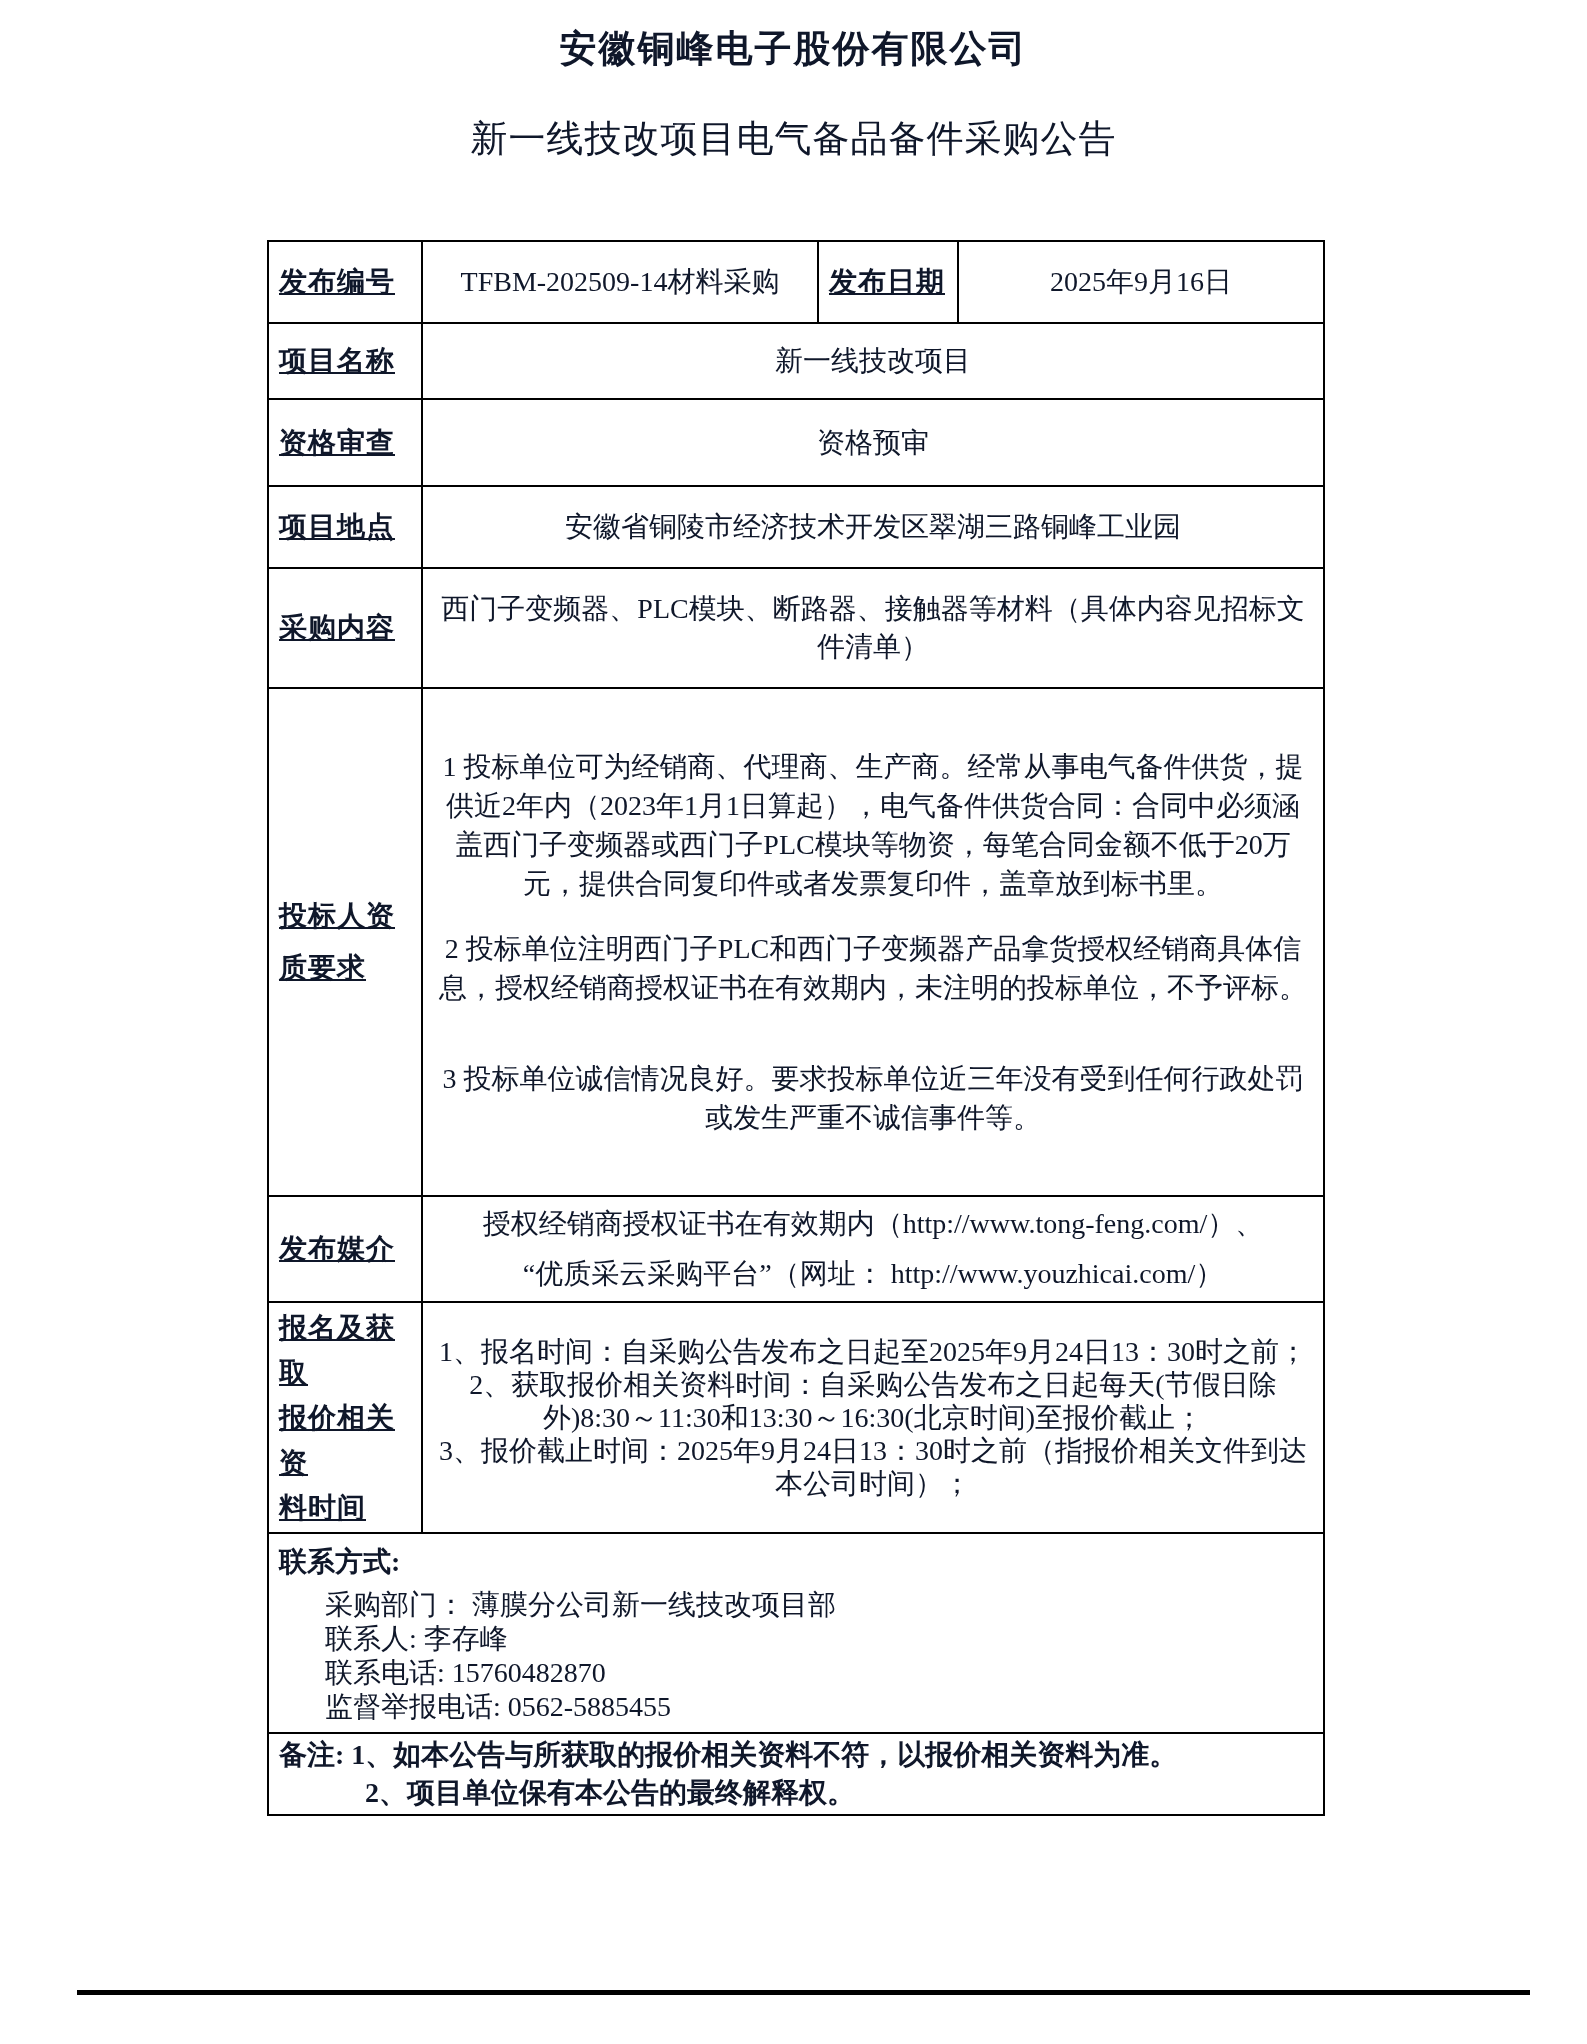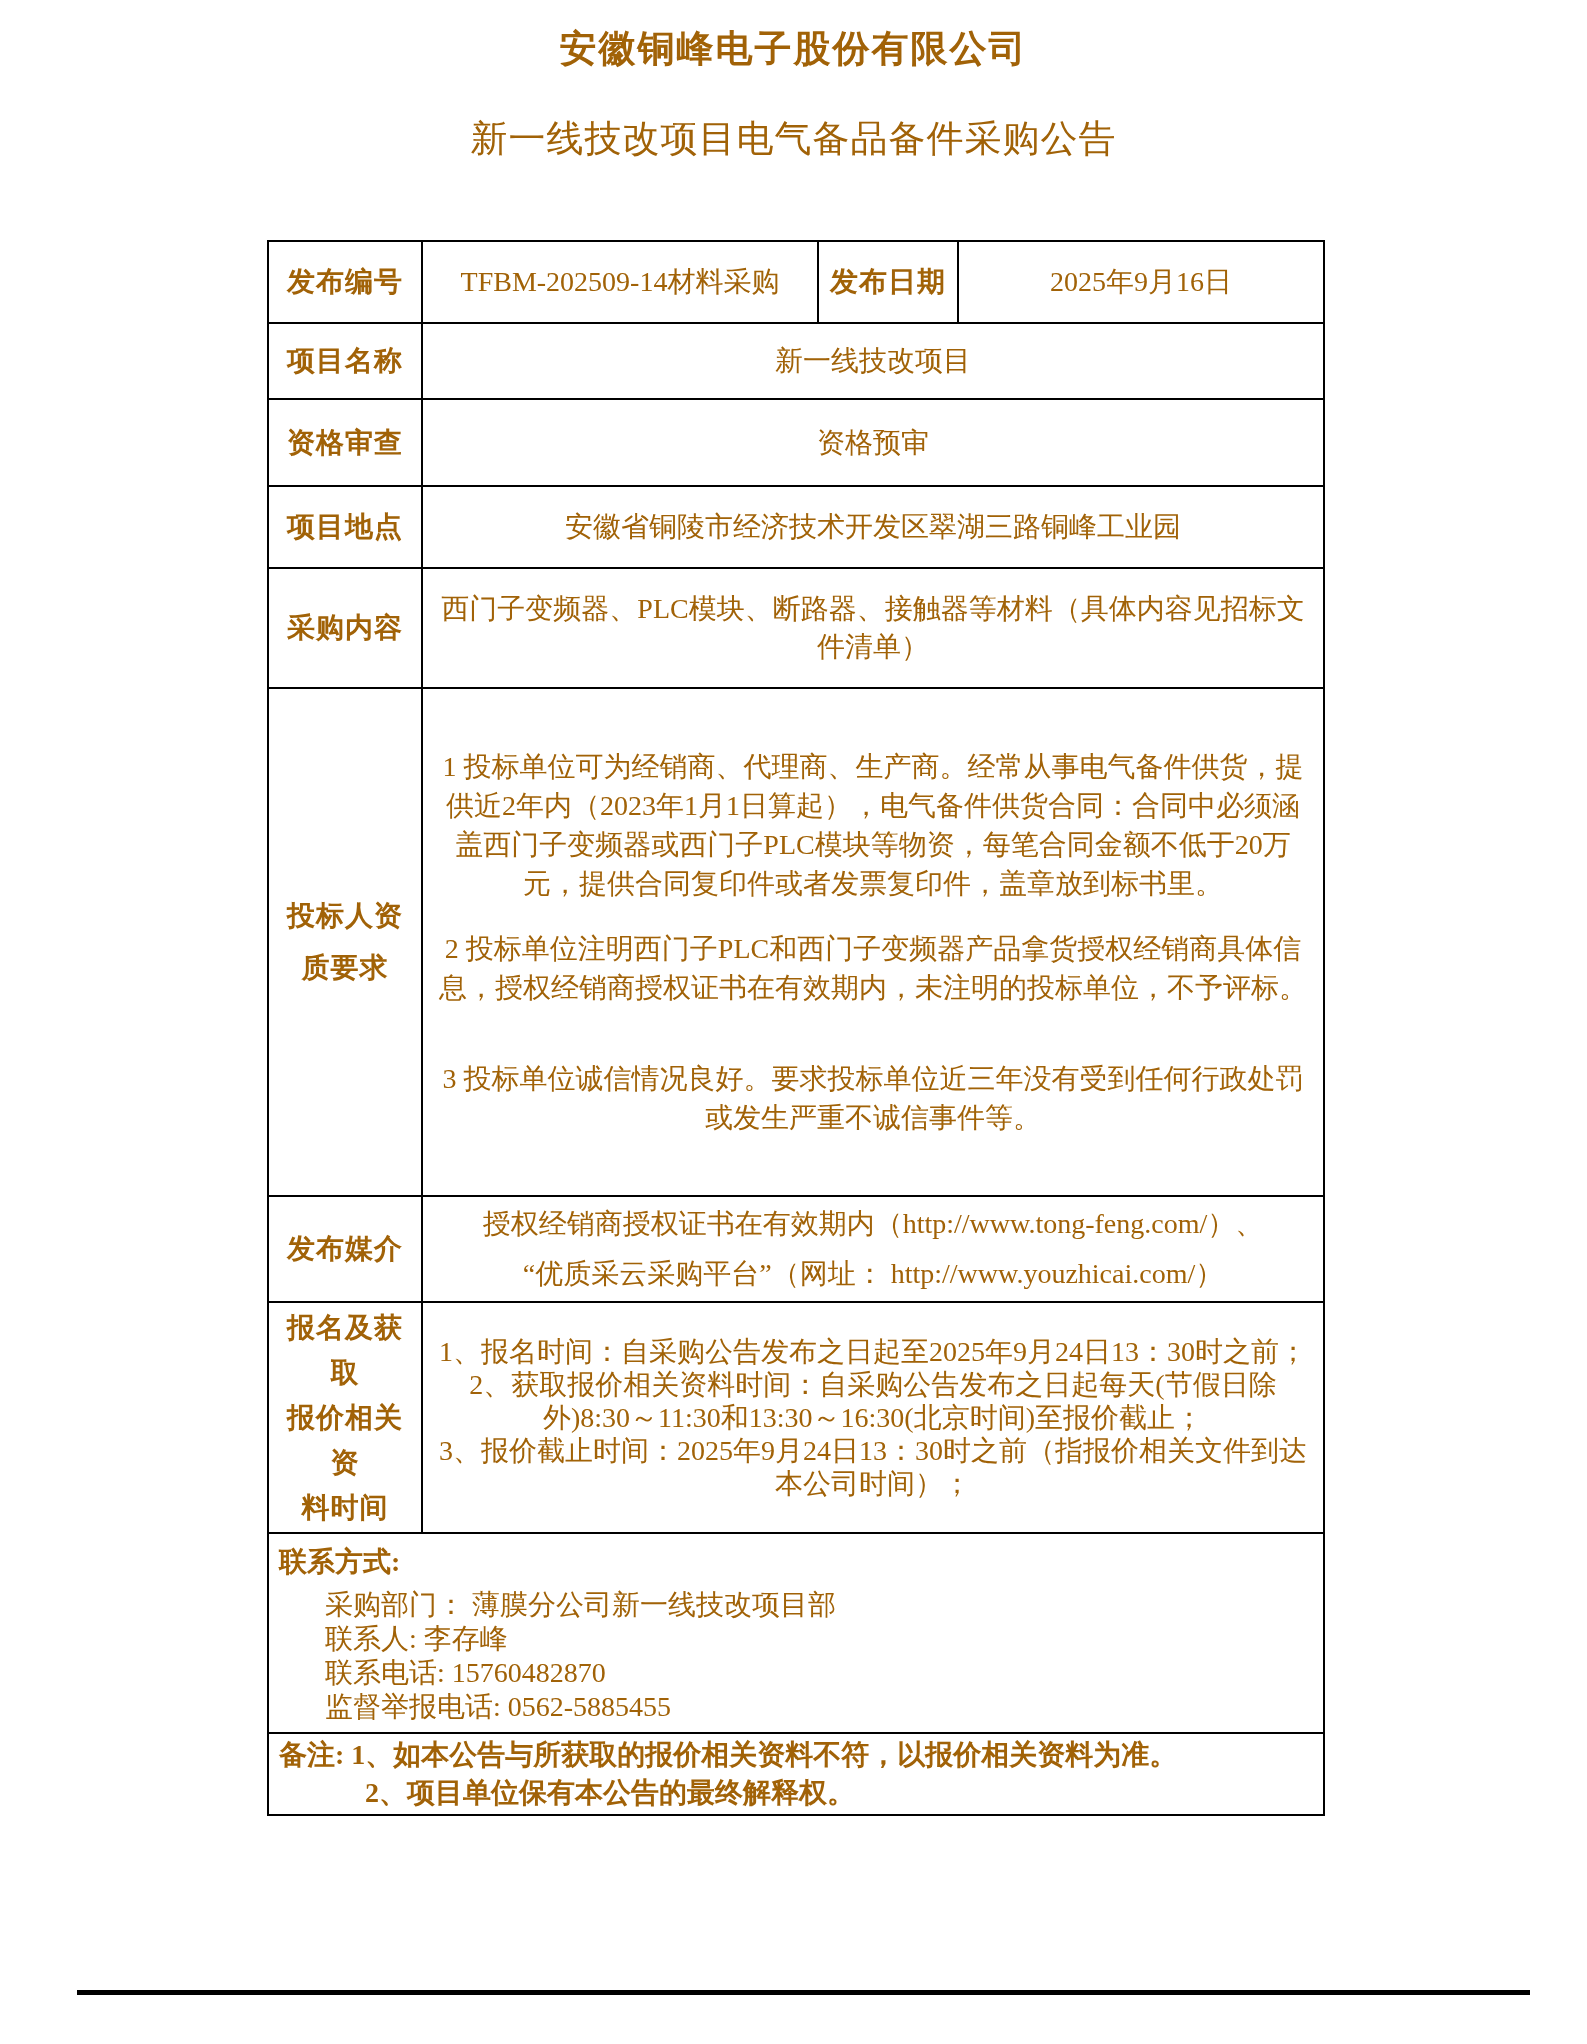--- a/index.html
+++ b/index.html
@@ -1,21 +1,21 @@
 <!DOCTYPE html>
 <html><head>
 <meta charset="utf-8">
 <style>
   html,body{margin:0;padding:0;background:#fff;}
   .page{
     position:relative;
     width:1587px;
     height:2044px;
     background:#ffffff;
-    color:#a16207;
+    color:#0f172a;
     font-family:"Liberation Serif","DejaVu Serif",serif;
     overflow:hidden;
   }
   .doc-title{
     position:absolute;top:24px;left:0;width:100%;
     text-align:center;font-size:37px;font-weight:bold;
     font-family:"Liberation Sans","DejaVu Sans",sans-serif;
     letter-spacing:2px;
   }
   .doc-subtitle{
@@ -30,24 +30,25 @@
   }
   table.doc-table td{
     border:2px solid #000;
     font-size:28px;
     line-height:38px;
     padding:2px 10px;
     vertical-align:middle;
     overflow:hidden;
   }
   td.lbl{
-    text-align:center;
+    text-align:left;
     font-weight:bold;
     padding:2px 5px;
     letter-spacing:1px;
+    text-decoration:underline;
   }
   td.val{text-align:center;}
   td.center{text-align:center;}
   tr.r1{height:82px;}
   tr.r2{height:76px;}
   tr.r3{height:87px;}
   tr.r4{height:85px;}
   tr.r5{height:82px;}
   tr.r6{height:120px;}
   tr.r7{height:508px;}

